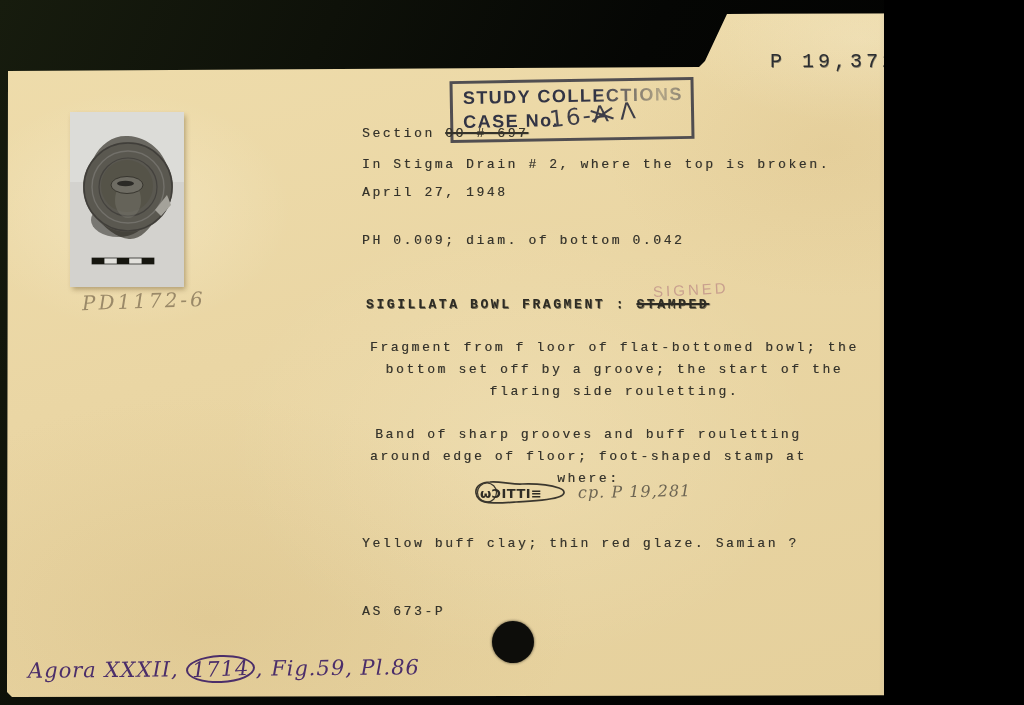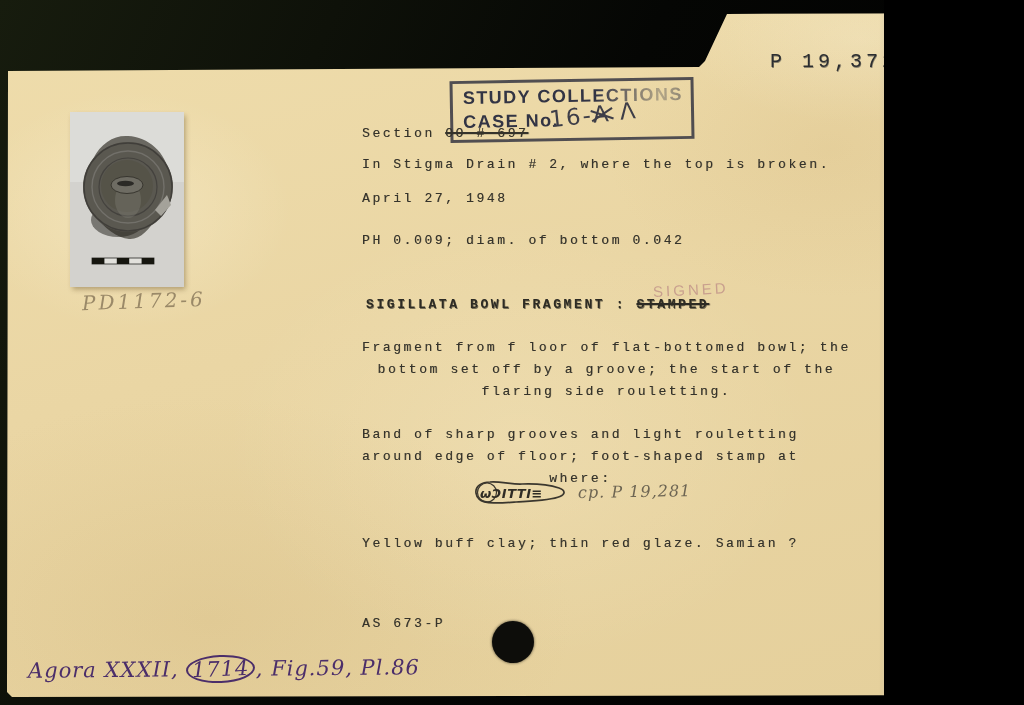--- a/index.html
+++ b/index.html
@@ -14,21 +14,21 @@
       radial-gradient(420px 320px at 520px 440px,rgba(255,248,224,0.18),transparent 70%),
       radial-gradient(520px 320px at 210px 620px,rgba(200,170,110,0.22),transparent 70%),
       radial-gradient(260px 120px at 860px 40px,rgba(255,250,230,0.25),transparent 70%),
       linear-gradient(165deg,#efddac 0%,#ead6a4 45%,#e5d09c 100%);}
   #card::before{content:"";position:absolute;inset:0;pointer-events:none;
     box-shadow:inset 0 3px 4px rgba(255,255,255,0.30),inset 0 -4px 5px rgba(110,80,35,0.22);}
   .tw{position:absolute;white-space:nowrap;color:#35332b;font-size:13px;letter-spacing:2.6px;
     text-shadow:0.4px 0.4px 0 rgba(45,43,36,0.45);text-align:center;}
   .tw-bold{font-weight:bold;color:#2d2b24;text-shadow:0.7px 0.5px 0 rgba(40,38,30,0.6);}
   .struck{text-decoration:line-through;text-decoration-thickness:2px;}
-  .para div{height:22px;}
+  .para div{height:22px;margin-left:8px;}
   .catnum{position:absolute;left:770px;top:50px;font-size:20px;letter-spacing:4px;color:#2c2e31;
     text-shadow:0.5px 0.5px 0 rgba(40,42,46,0.5);white-space:nowrap;}
   .check{position:absolute;font-family:"DejaVu Sans",sans-serif;font-weight:bold;}
   .check-red{left:896px;top:54px;font-size:24px;color:#a6342e;transform:rotate(12deg);}
   .check-green{left:983px;top:78px;font-size:20px;color:#69984f;transform:rotate(6deg);}
   .scribble{position:absolute;left:928px;top:96px;width:56px;height:16px;opacity:0.35;}
   .scribble i{display:block;height:2px;background:#5d6a74;border-radius:2px;}
   .scribble i:first-child{width:30px;transform:rotate(-6deg) translateY(4px);margin-left:18px;}
   .scribble i:last-child{width:22px;transform:rotate(4deg) translateY(8px);}
   .stampbox{position:absolute;left:450px;top:79px;width:238px;height:56px;
@@ -43,21 +43,21 @@
   .struck-x{position:relative;display:inline-block;}
   .struck-x::before,.struck-x::after{content:"";position:absolute;left:-3px;right:-3px;top:50%;height:2px;background:#3e3e48;}
   .struck-x::before{transform:rotate(24deg);}
   .struck-x::after{transform:rotate(-28deg);}
   .pencil{position:absolute;white-space:nowrap;font-family:"Liberation Sans",sans-serif;}
   .signed{left:653px;top:281px;font-size:15px;letter-spacing:3px;color:#c59a8c;transform:rotate(-3deg);opacity:0.9;}
   .comparanda{left:578px;top:482px;font-size:16px;color:#6d6553;font-family:"DejaVu Serif",serif;
     font-style:italic;transform:rotate(-1deg);letter-spacing:1px;}
   .photocap{left:82px;top:289px;font-size:20px;color:#9a8968;letter-spacing:3px;transform:rotate(-2deg);
     font-family:"DejaVu Serif",serif;font-style:italic;}
-  .footstamp{position:absolute;left:466px;top:478px;font-style:italic;}
+  .footstamp{position:absolute;left:466px;top:478px;}
   .hole{position:absolute;left:492px;top:621px;width:42px;height:42px;border-radius:50%;
     background:#0d0d0a;box-shadow:0 0 3px rgba(0,0,0,0.7);}
   .citation{position:absolute;left:28px;top:655px;font-size:21px;color:#4b2e6a;white-space:nowrap;
     font-family:"DejaVu Serif",serif;font-style:italic;letter-spacing:1px;transform:rotate(-0.5deg);}
   .circled{display:inline-block;border:2.5px solid #4b2e6a;border-radius:50%;padding:0 4px;
     transform:rotate(-2deg);}
   .photo{position:absolute;left:70px;top:112px;width:114px;height:175px;background:#d3d2ce;
     box-shadow:1.5px 2.5px 5px rgba(70,45,10,0.35);}
 </style>
 </head>
@@ -76,49 +76,49 @@
 
     <div class="stampbox">
       <div class="l1">STUDY COLLECTIONS</div>
       <div class="l2">CASE No.</div>
       <div class="casehand"><span>16-</span><span class="struck-x">A</span> <span>Λ</span></div>
     </div>
 
     <div class="tw" style="left:362px;top:126px;"><span>Section </span><span class="struck">OO # 697</span></div>
 
     <div class="tw" style="left:362px;top:148px;margin-top:9px;">In Stigma Drain # 2, where the top is broken.</div>
-    <div class="tw" style="left:362px;top:191px;">April 27, 1948</div>
+    <div class="tw" style="left:362px;top:185px;">April 27, 1948</div>
     <div class="tw" style="left:362px;top:233px;">PH 0.009; diam. of bottom 0.042</div>
 
     <div class="pencil signed">SIGNED</div>
     <div class="tw tw-bold" style="left:366px;top:297px;"><span>SIGILLATA BOWL FRAGMENT :</span> <span class="struck">STAMPED</span></div>
 
     <div class="tw para" style="left:362px;top:340px;">
       <div>Fragment from f loor of flat-bottomed bowl; the</div>
       <div>bottom set off by a groove; the start of the</div>
       <div>flaring side rouletting.</div>
     </div>
 
     <div class="tw para" style="left:362px;top:427px;">
-      <div>Band of sharp grooves and light rouletting</div>
+      <div>Band of sharp grooves and buff rouletting</div>
       <div>around edge of floor; foot-shaped stamp at</div>
       <div>where:</div>
     </div>
 
     <div class="footstamp">
       <svg width="104" height="30" viewBox="0 0 104 30">
         <path d="M10,15 C9,8 16,4 24,4 C34,3 44,6.5 56,6 C70,5.5 84,7 93,10 C99,12 100,16 94,18.5 C85,22.5 66,23 50,24 C36,25 19,26.5 13,21 C11,19 10.3,17 10,15 Z" fill="none" stroke="#3b372e" stroke-width="1.7"></path>
         <circle cx="21" cy="14.5" r="9.5" fill="none" stroke="#3b372e" stroke-width="1.2"></circle>
         <text x="14" y="19.5" font-size="13" font-weight="bold" letter-spacing="0.5" fill="#2f2c25" font-family="DejaVu Sans, sans-serif">ωϽITTI≡</text>
       </svg>
     </div>
     <div class="pencil comparanda">cp. P 19,281</div>
 
     <div class="tw" style="left:362px;top:536px;">Yellow buff clay; thin red glaze. Samian ?</div>
-    <div class="tw" style="left:362px;top:604px;margin-top:12px;">AS 673-P</div>
+    <div class="tw" style="left:362px;top:604px;">AS 673-P</div>
 
     <div class="hole"></div>
 
     <div class="photo">
       <svg width="114" height="175" viewBox="0 0 114 175">
         <rect x="0" y="0" width="114" height="175" fill="#d3d2ce"></rect>
         <rect x="0" y="0" width="114" height="70" fill="rgba(255,255,255,0.22)"></rect>
         <path d="M58,24 C78,25 96,40 99,62 C101,80 95,97 85,107 C80,117 70,128 59,127 C48,126 33,116 25,103 C16,89 15,63 23,47 C31,31 44,23 58,24 Z" fill="#6a6861"></path>
         <ellipse cx="48" cy="108" rx="27" ry="17" fill="rgba(30,28,22,0.5)"></ellipse>
         <circle cx="58" cy="75" r="45" fill="#5a5850"></circle>

